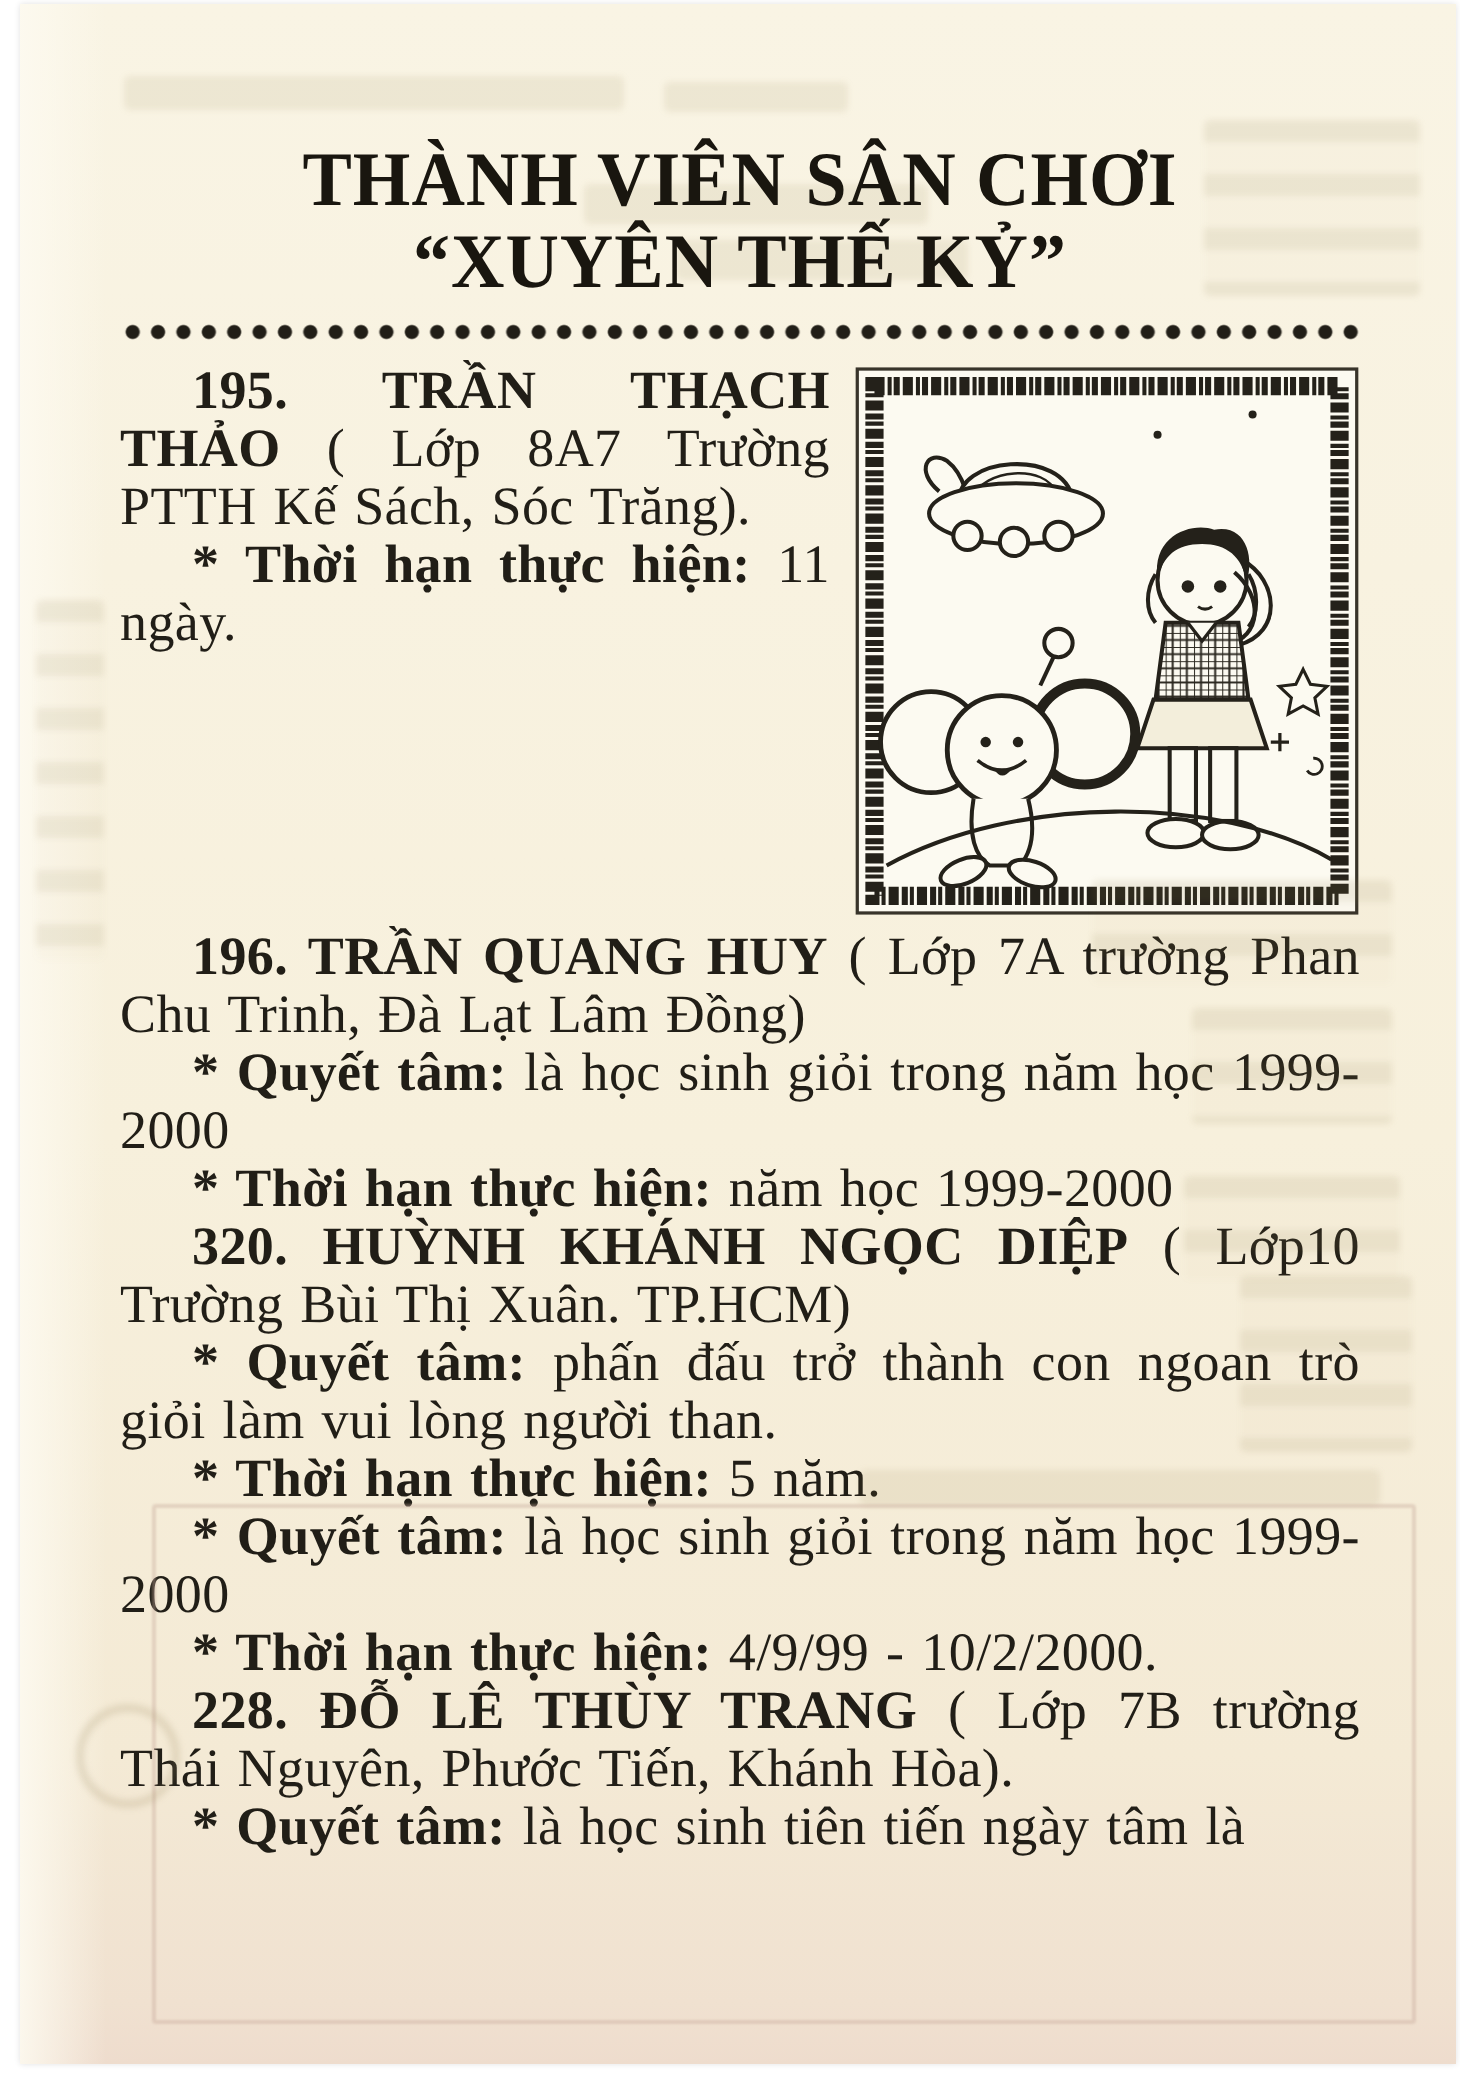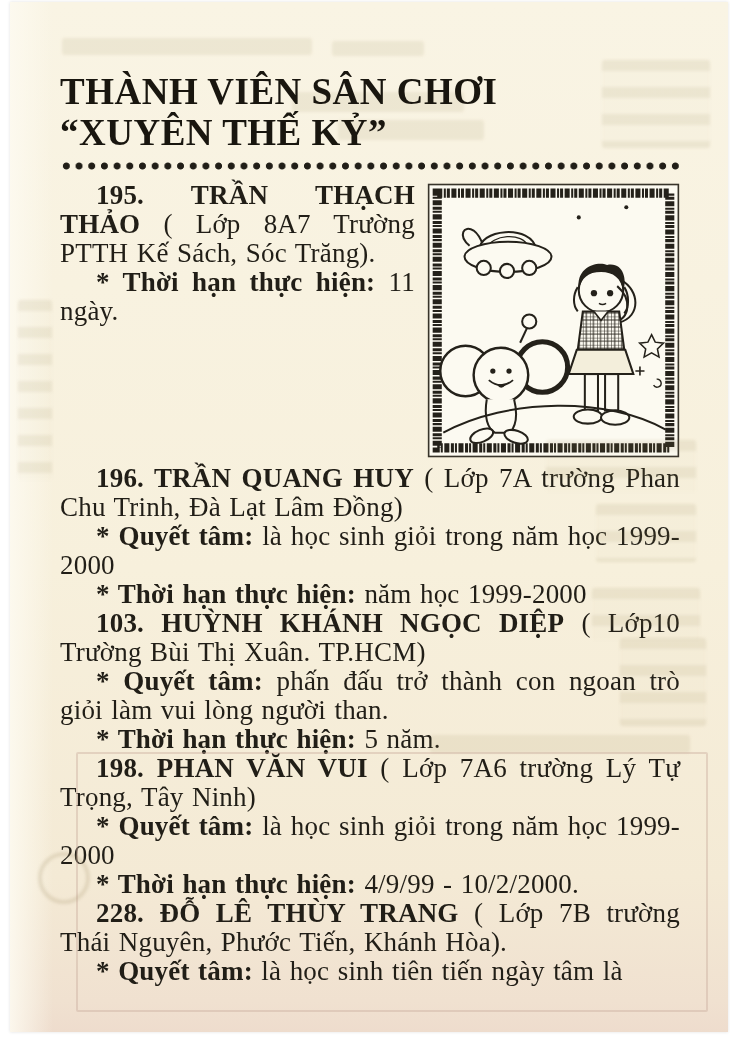--- a/index.html
+++ b/index.html
@@ -26,21 +26,21 @@
            background:rgba(146,128,76,.11); }
   .ghost.block {
     background:repeating-linear-gradient(180deg,
       rgba(146,128,76,.12) 0 11px, rgba(146,128,76,.02) 11px 27px);
   }
   .ghost-box { position:absolute; pointer-events:none;
     border:2px solid rgba(201,170,156,.40); border-radius:2px; filter:blur(.4px); }
   .ghost-ring { position:absolute; pointer-events:none; border-radius:50%;
     border:4px solid rgba(160,140,100,.22); filter:blur(1.5px); }
 
-  header { text-align:left; }
+  header { text-align:center; }
   h1 { margin:0; font-weight:700; font-size:37px; line-height:41px;
        letter-spacing:.5px; color:#19160f; transform:scaleY(1.04); }
   .divider {
     height:10px; margin:9px 0 10px 0; width:622px;
     background-image:radial-gradient(circle, #211e17 3.1px, rgba(33,30,23,0) 3.9px);
     background-size:12.7px 10px; background-repeat:repeat-x; background-position:0 center;
   }
 
   main { width:620px; }
   .entry { margin:0; }
@@ -170,38 +170,34 @@
         <span>là học sinh giỏi trong năm học 1999-2000</span>
       </p>
       <p class="para">
         <span class="b">* Thời hạn thực hiện:</span>
         <span>năm học 1999-2000</span>
       </p>
     </section>
 
     <section class="entry">
       <p class="para">
-        <span class="b">103. HUỲNH KHÁNH NGỌC DIỆP</span>
+        <span class="b">320. HUỲNH KHÁNH NGỌC DIỆP</span>
         <span>( Lớp10 Trường Bùi Thị Xuân. TP.HCM)</span>
       </p>
       <p class="para">
         <span class="b">* Quyết tâm:</span>
         <span>phấn đấu trở thành con ngoan trò giỏi làm vui lòng người than.</span>
       </p>
       <p class="para">
         <span class="b">* Thời hạn thực hiện:</span>
         <span>5 năm.</span>
       </p>
     </section>
 
     <section class="entry">
-      <p class="para">
-        <span class="b">198. PHAN VĂN VUI</span>
-        <span>( Lớp 7A6 trường Lý Tự Trọng, Tây Ninh)</span>
-      </p>
       <p class="para">
         <span class="b">* Quyết tâm:</span>
         <span>là học sinh giỏi trong năm học 1999-2000</span>
       </p>
       <p class="para">
         <span class="b">* Thời hạn thực hiện:</span>
         <span>4/9/99 - 10/2/2000.</span>
       </p>
     </section>
 

